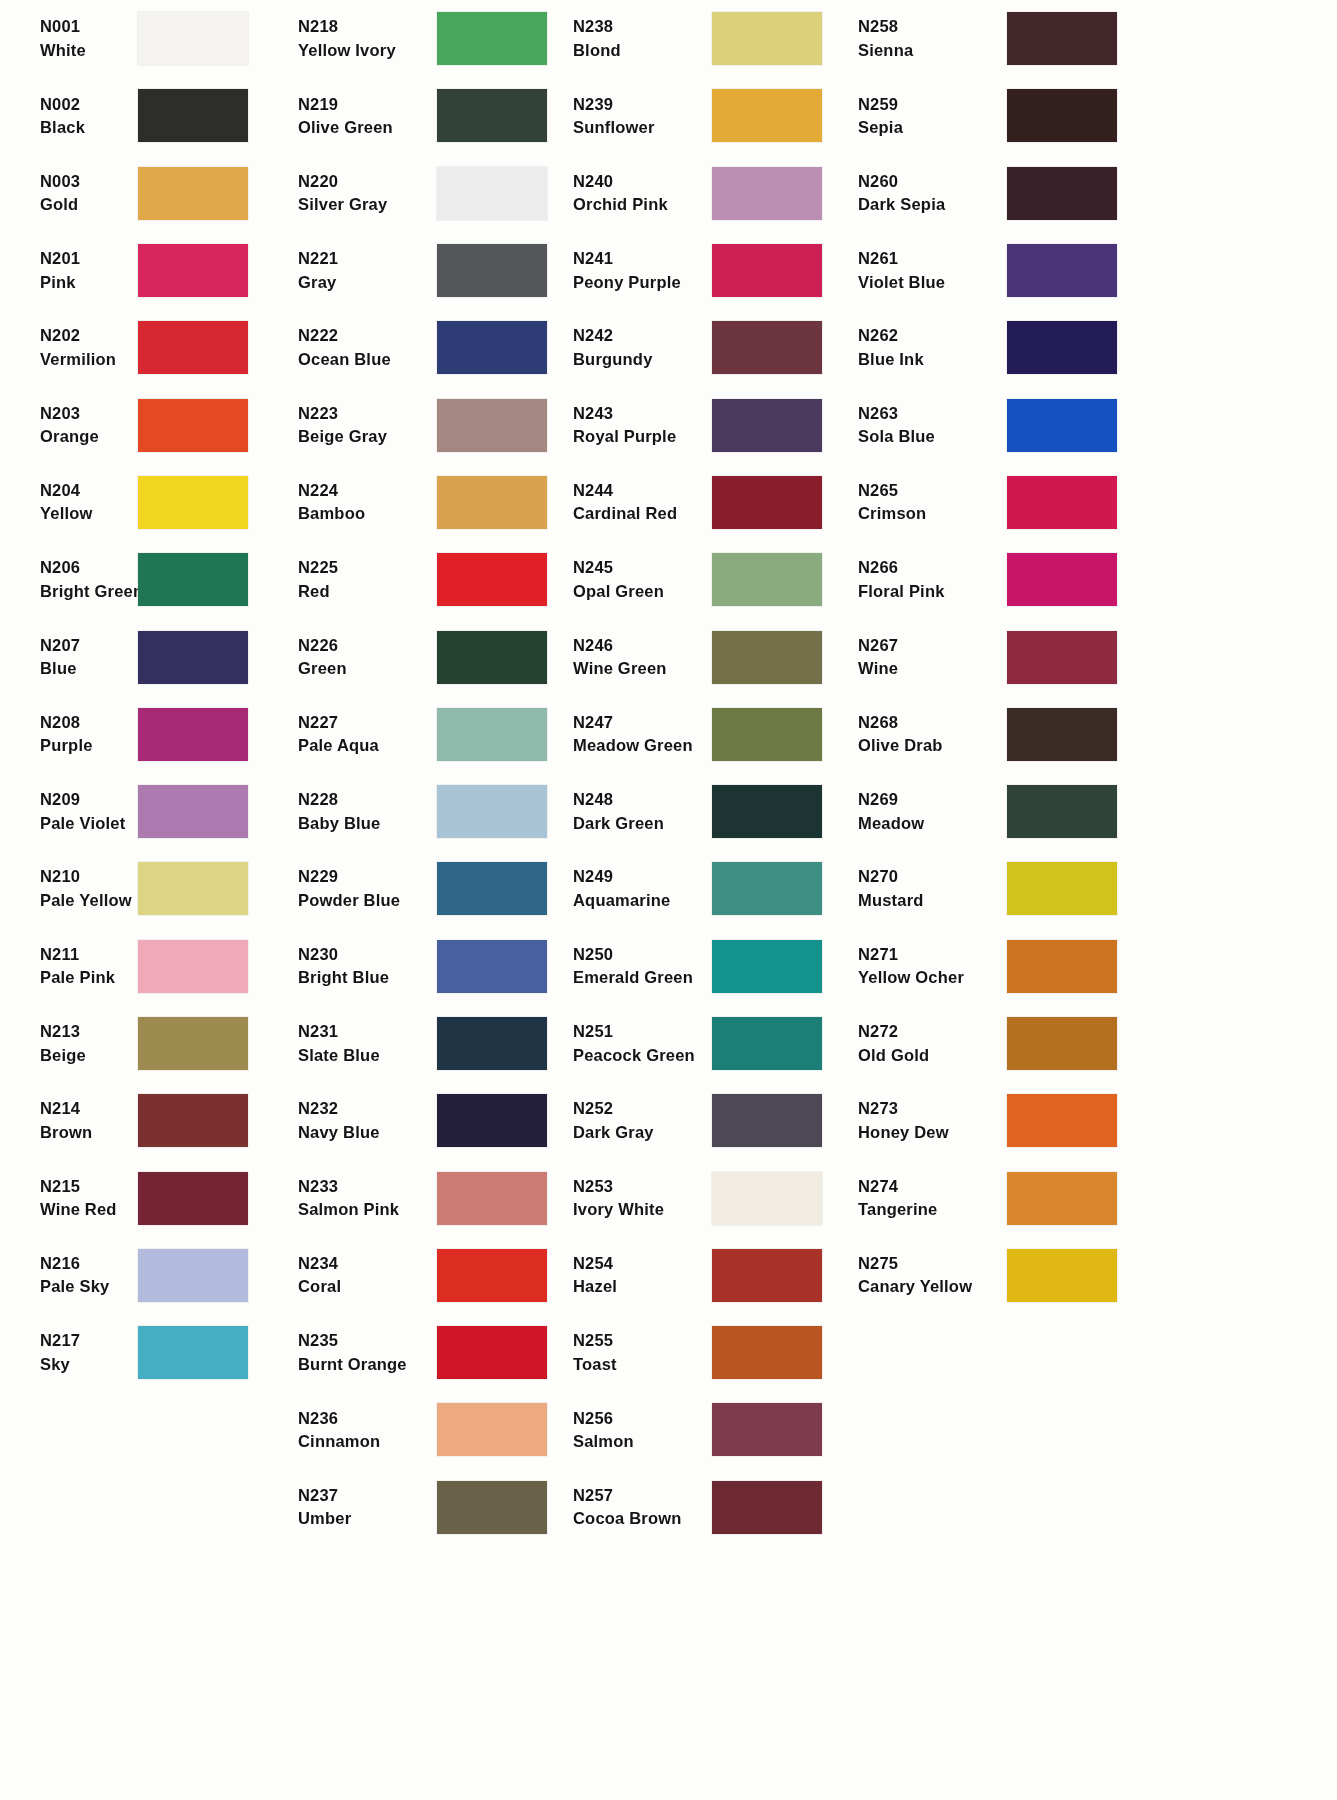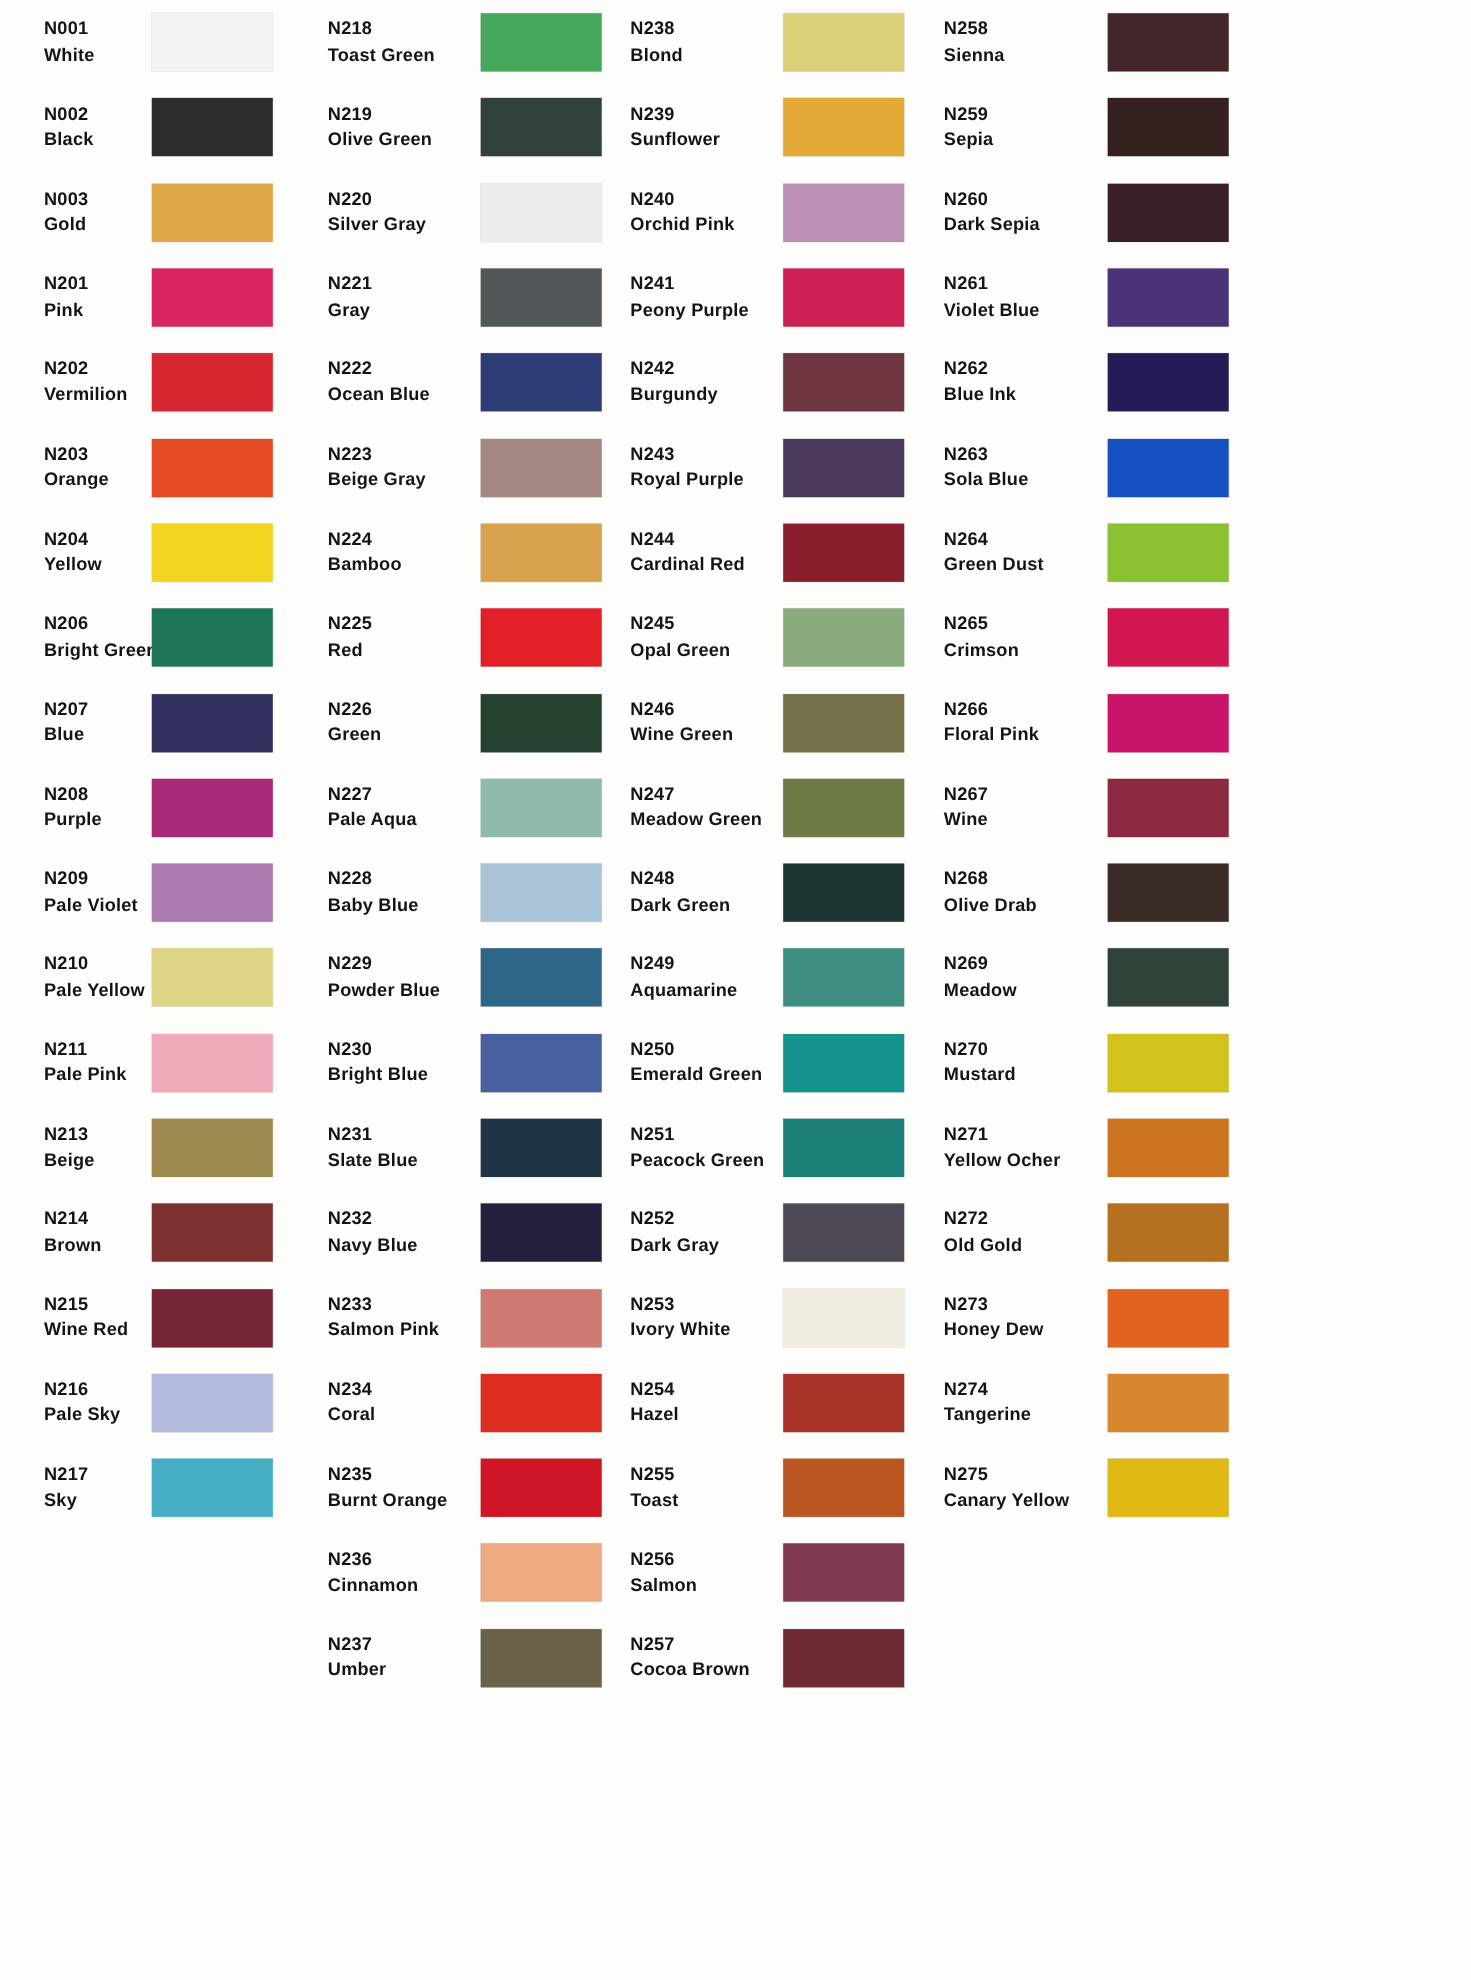--- a/index.html
+++ b/index.html
@@ -208,21 +208,21 @@
           <div class="code">N217</div>
           <div class="cname">Sky</div>
         </div>
         <div class="swatch" style="background: rgb(69, 174, 196);"></div>
       </div>
     </div>
   <div class="column col2">
       <div class="entry">
         <div class="labels">
           <div class="code">N218</div>
-          <div class="cname">Toast Green</div>
+          <div class="cname">Yellow Ivory</div>
         </div>
         <div class="swatch" style="background: rgb(70, 167, 93);"></div>
       </div>
       <div class="entry">
         <div class="labels">
           <div class="code">N219</div>
           <div class="cname">Olive Green</div>
         </div>
         <div class="swatch" style="background: rgb(50, 66, 58);"></div>
       </div>
@@ -530,27 +530,20 @@
           <div class="cname">Blue Ink</div>
         </div>
         <div class="swatch" style="background: rgb(35, 28, 86);"></div>
       </div>
       <div class="entry">
         <div class="labels">
           <div class="code">N263</div>
           <div class="cname">Sola Blue</div>
         </div>
         <div class="swatch" style="background: rgb(20, 80, 192);"></div>
-      </div>
-      <div class="entry">
-        <div class="labels">
-          <div class="code">N264</div>
-          <div class="cname">Green Dust</div>
-        </div>
-        <div class="swatch" style="background: rgb(139, 192, 51);"></div>
       </div>
       <div class="entry">
         <div class="labels">
           <div class="code">N265</div>
           <div class="cname">Crimson</div>
         </div>
         <div class="swatch" style="background: rgb(209, 22, 80);"></div>
       </div>
       <div class="entry">
         <div class="labels">

